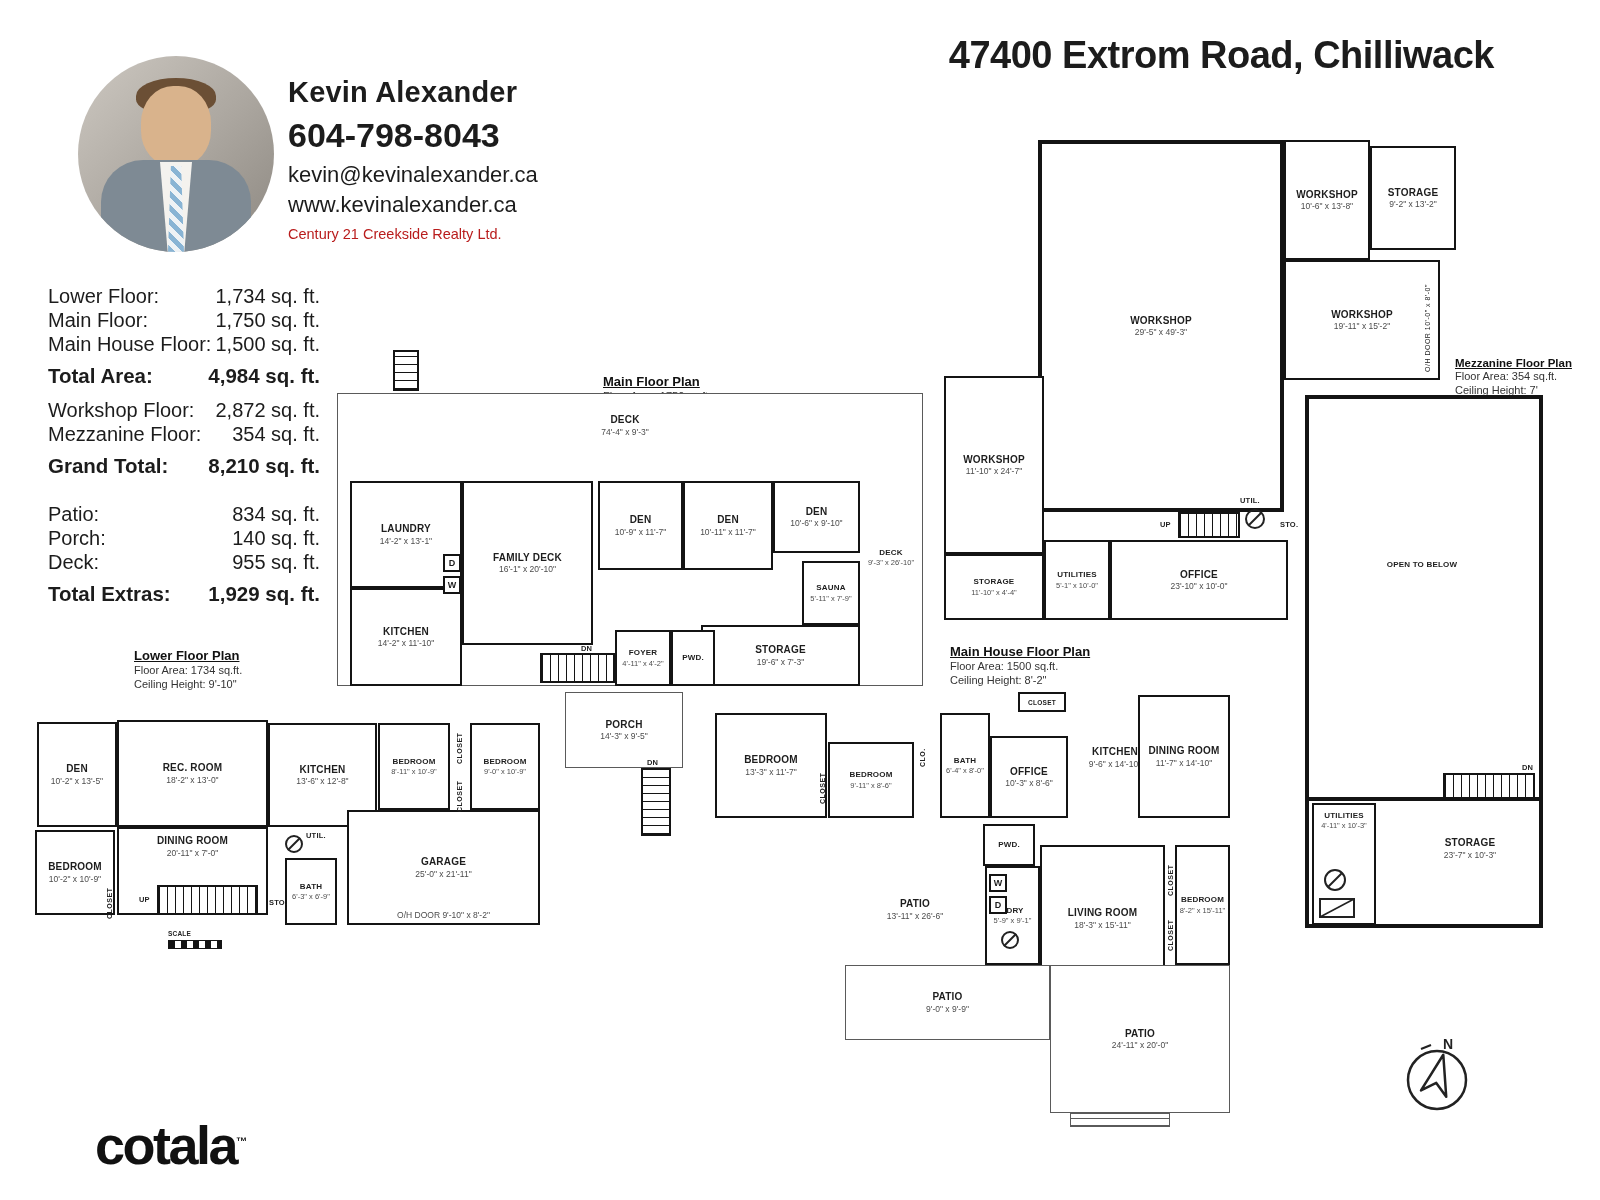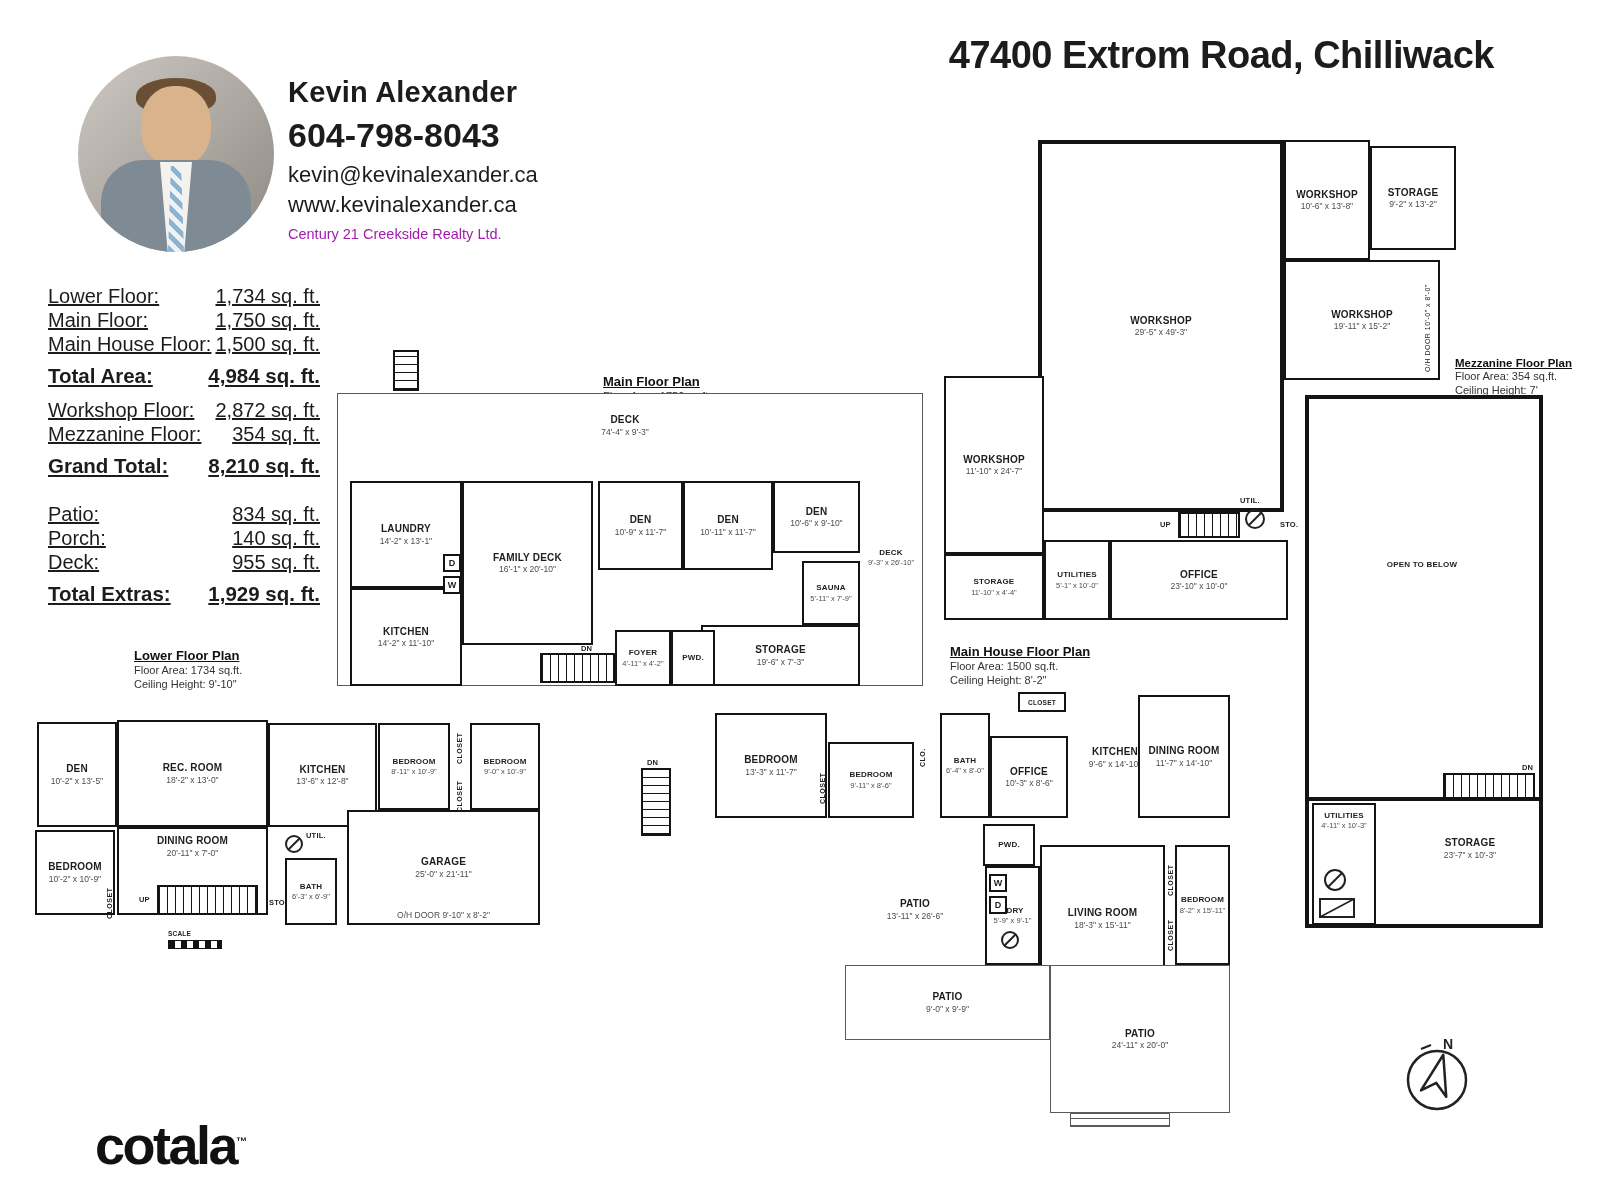--- a/index.html
+++ b/index.html
@@ -13,26 +13,26 @@
   .av-hair{position:absolute;left:58px;top:22px;width:80px;height:36px;background:#6b4f35;border-radius:50% 50% 40% 40%;}
   .av-head{position:absolute;left:63px;top:30px;width:70px;height:80px;background:#d9b38c;border-radius:46% 46% 44% 44%;}
   .av-body{position:absolute;left:23px;top:104px;width:150px;height:92px;background:#7e8a94;border-radius:42px 42px 0 0;}
   .av-shirt{position:absolute;left:82px;top:106px;width:32px;height:90px;background:#f4f2ee;clip-path:polygon(0 0,100% 0,76% 100%,24% 100%);}
   .av-tie{position:absolute;left:90px;top:110px;width:16px;height:86px;
           background:repeating-linear-gradient(45deg,#89b4d4 0 5px,#eef2f5 5px 10px);clip-path:polygon(18% 0,82% 0,100% 100%,0 100%);}
   .agent-name{left:288px;top:76px;font-size:29px;font-weight:bold;letter-spacing:.2px;}
   .agent-phone{left:288px;top:116px;font-size:34px;font-weight:bold;}
   .agent-email{left:288px;top:162px;font-size:22px;}
   .agent-site{left:288px;top:192px;font-size:22px;}
-  .agent-brok{left:288px;top:226px;font-size:14.5px;color:#a21caf;}
+  .agent-brok{left:288px;top:226px;font-size:14.5px;color:#b91c1c;}
   .page-title{left:860px;top:34px;width:634px;text-align:right;font-size:38px;font-weight:bold;letter-spacing:-.5px;}
 
   
   .stats{position:absolute;left:48px;top:284px;width:272px;font-size:20px;}
-  .srow{display:flex;justify-content:space-between;line-height:24px;text-decoration:underline;}
+  .srow{display:flex;justify-content:space-between;line-height:24px;}
   .srow .sv{text-align:right;}
   .srow.total{font-weight:bold;margin:8px 0 10px;font-size:20.5px;}
   .sgap{height:14px;}
 
   
   .plan{position:absolute;}
   .phdr{position:absolute;}
   .ph-t{font-weight:bold;font-size:13px;text-decoration:underline;color:#111;white-space:nowrap;}
   .ph-s{font-size:11px;color:#333;line-height:1.3;white-space:nowrap;}
   .zone{position:absolute;display:flex;flex-direction:column;align-items:center;justify-content:center;
@@ -182,20 +182,24 @@
     </div>
     <div class="zone walls sm" style="left:336px;top:282px;width:44px;height:56px;">
       <div class="rn">PWD.</div>
     </div>
     <div class="applbox" style="left:108px;top:206px;">D</div>
     <div class="applbox" style="left:108px;top:228px;">W</div>
     <div class="zone nob sm" style="left:527px;top:200px;width:58px;">
       <div class="rn">DECK</div>
       <div class="rd">9'-3" x 26'-10"</div>
     </div>
+    <div class="zone light" style="left:230px;top:344px;width:118px;height:76px;">
+      <div class="rn">PORCH</div>
+      <div class="rd">14'-3" x 9'-5"</div>
+    </div>
     <div class="stairs st-ns" style="left:306px;top:420px;width:30px;height:68px;"></div>
     <div class="tlabel" style="left:312px;top:410px;">DN</div>
   </div>
 
   <div class="plan" style="left:938px;top:88px;width:570px;height:550px;">
     <div class="zone walls heavy" style="left:100px;top:52px;width:246px;height:372px;">
       <div class="rn">WORKSHOP</div>
       <div class="rd">29'-5" x 49'-3"</div>
     </div>
     <div class="zone walls" style="left:346px;top:52px;width:86px;height:120px;">

